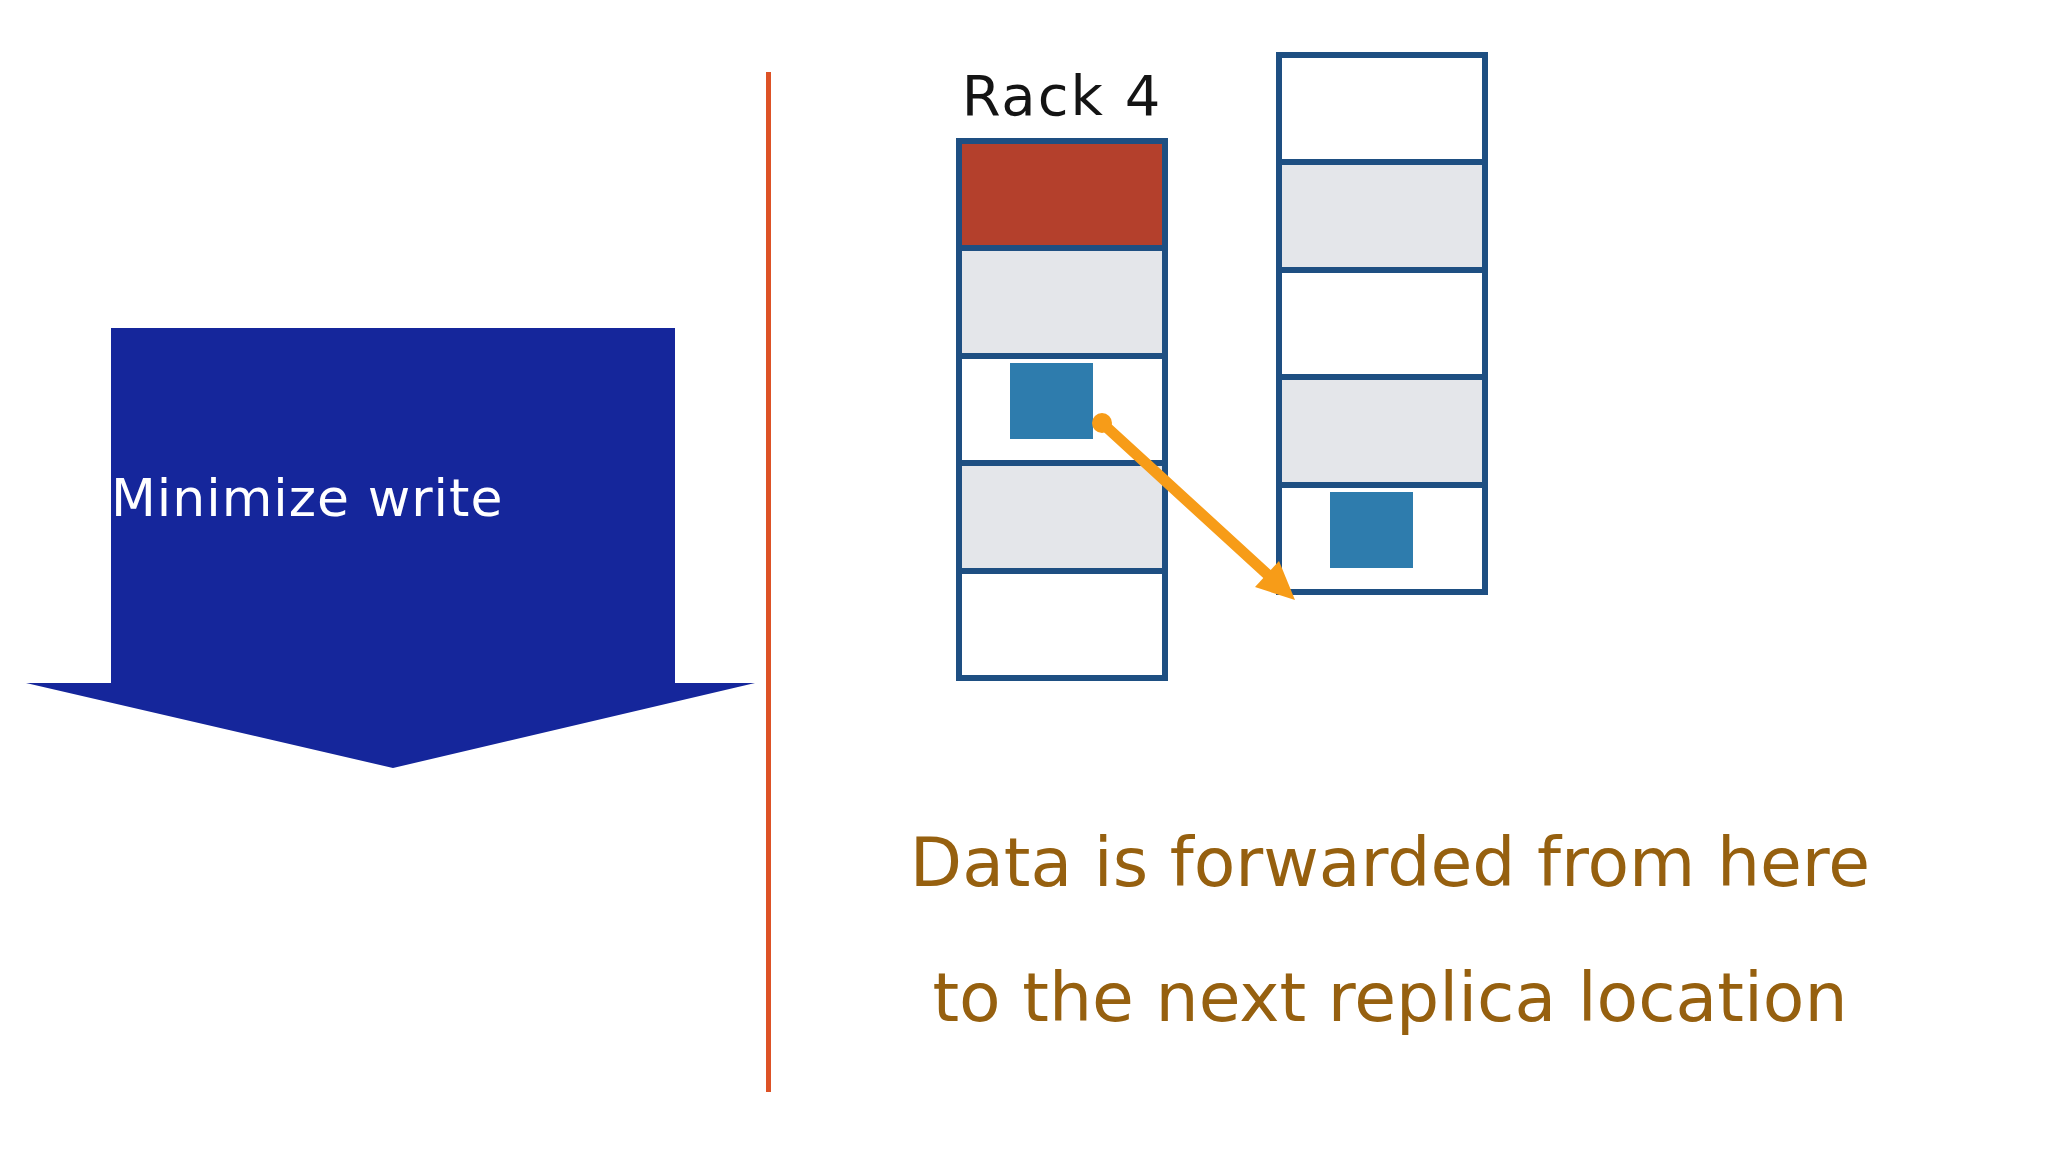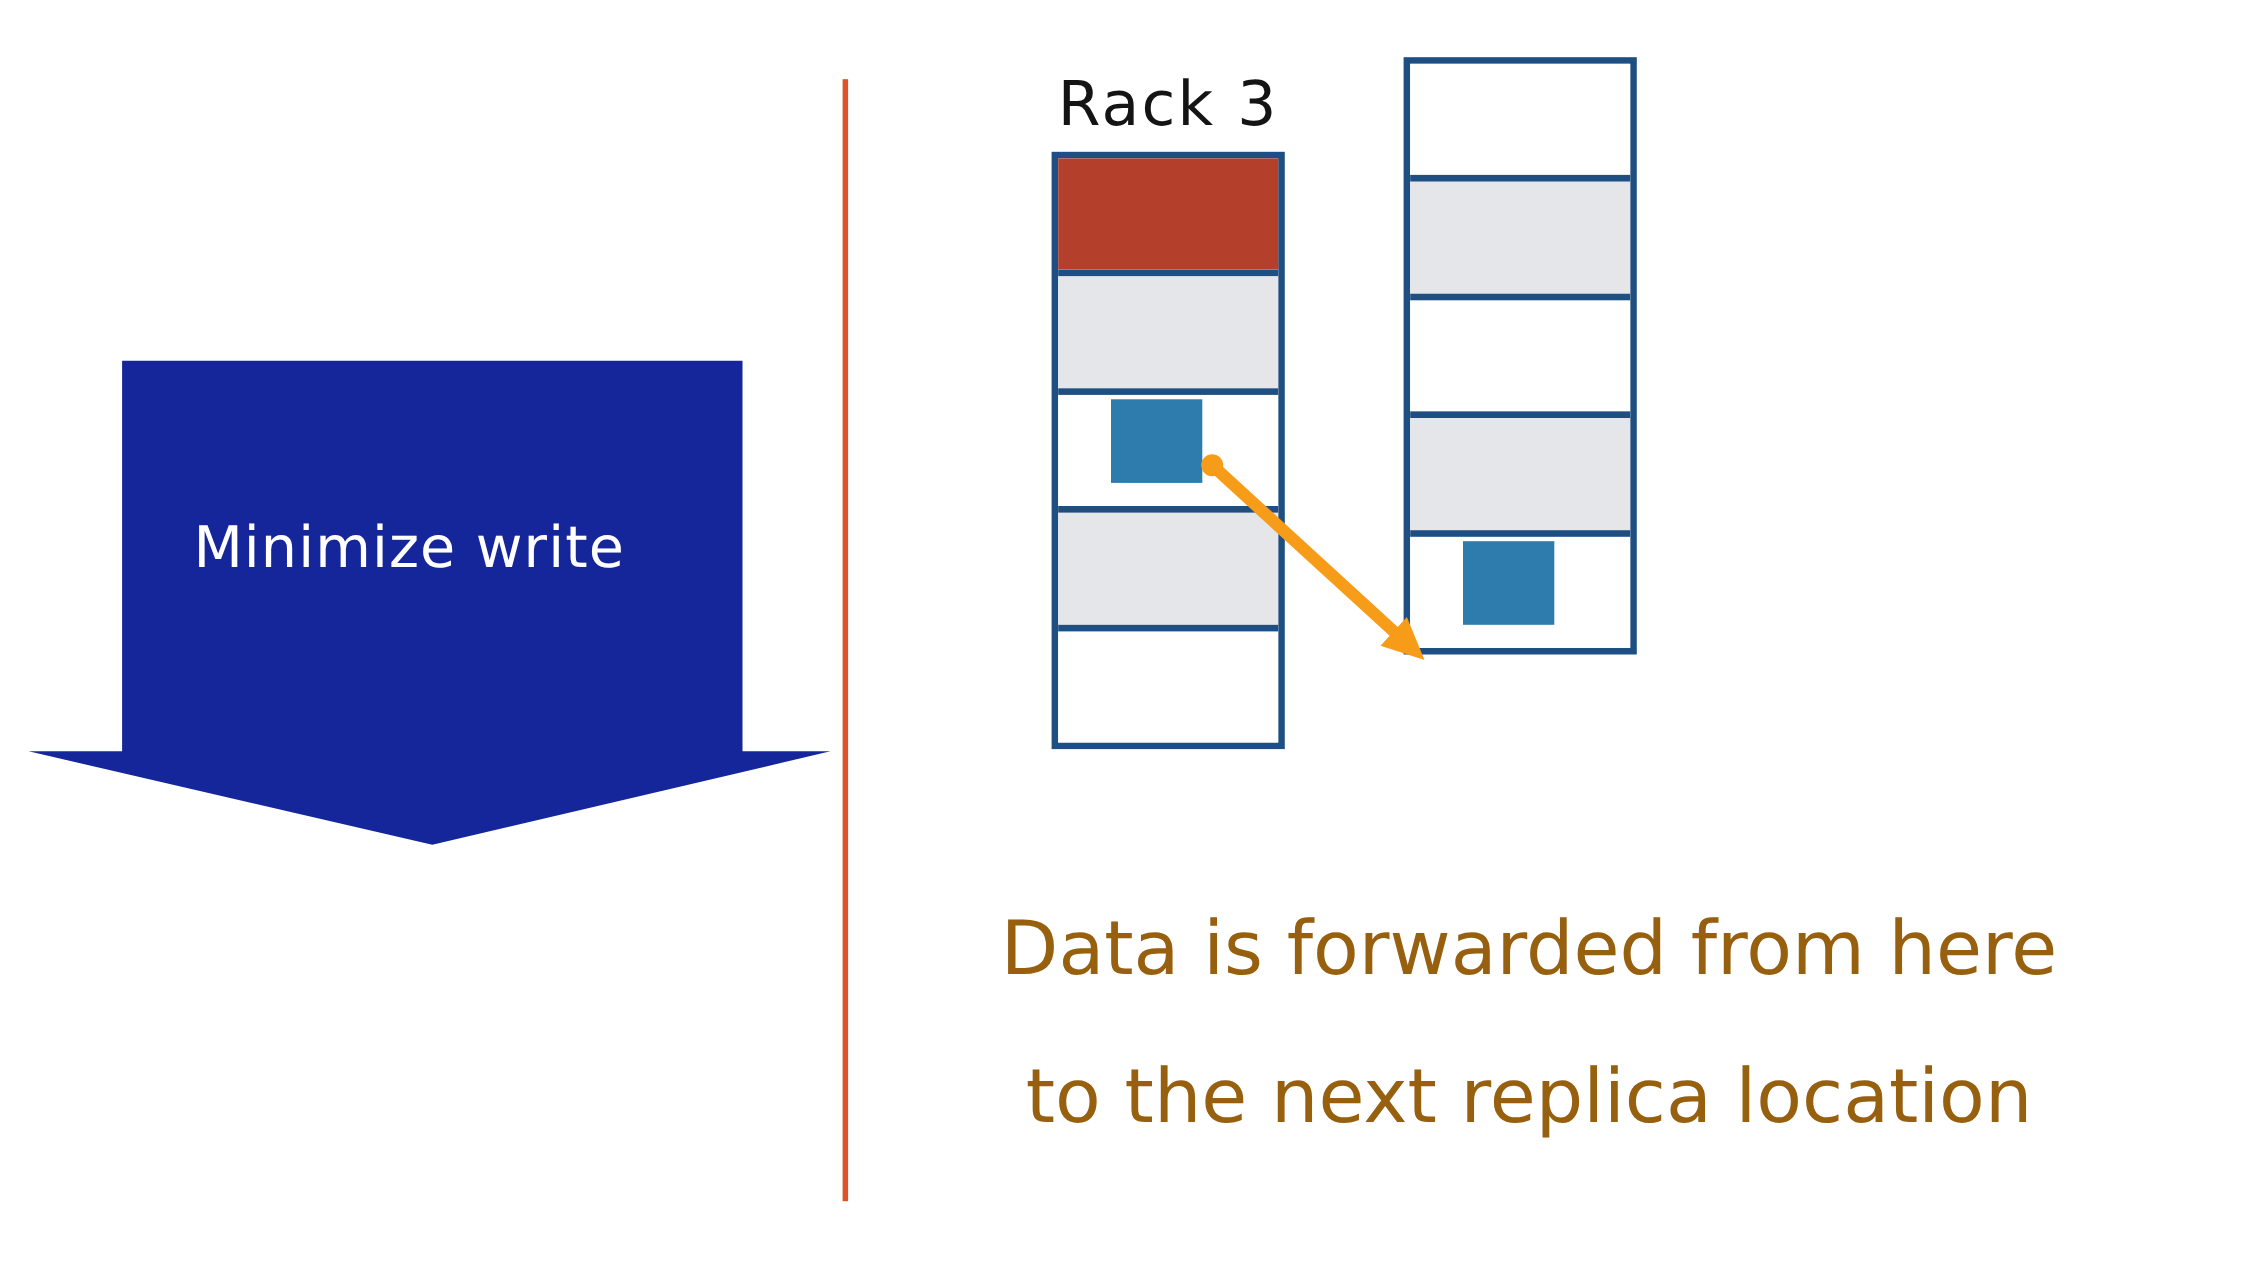--- a/index.html
+++ b/index.html
@@ -8,21 +8,21 @@
     width:2048px;height:1152px;
     background:#ffffff;
     overflow:hidden;
     font-family:"DejaVu Sans", sans-serif;
   }
   
   .banner-svg{position:absolute;left:0;top:0;width:2048px;height:1152px;pointer-events:none;}
   .banner-text{
     position:absolute;left:111px;top:448px;width:522px;
     color:var(--banner-text);
-    font-size:52px;line-height:100px;text-align:center;
+    font-size:52px;line-height:100px;
     letter-spacing:1px;
   }
   
   .divider{
     position:absolute;left:766px;top:72px;width:5px;height:1020px;
     background:var(--divider);
   }
   
   .rack{position:absolute;top:52px;width:212px;}
   .rack-label{
@@ -61,21 +61,21 @@
   <svg class="banner-svg" viewBox="0 0 2048 1152" xmlns="http://www.w3.org/2000/svg">
     <polygon points="111,328 675,328 675,683 755,683 393,768 26,683 111,683" style="fill: var(--banner-bg);"></polygon>
   </svg>
   <div class="banner-text">
     <div>Minimize write</div>
   </div>
 
   <div class="divider"></div>
 
   <div class="rack" style="left:956px">
-    <div class="rack-label">Rack 3</div>
+    <div class="rack-label">Rack 4</div>
     <div class="rack-column">
         <div class="rack-cell fill-red"></div>
         <div class="rack-cell fill-gray"></div>
         <div class="rack-cell fill-white">
           <div class="replica-block"></div>
         </div>
         <div class="rack-cell fill-gray"></div>
         <div class="rack-cell fill-white"></div>
       </div>
   </div>

